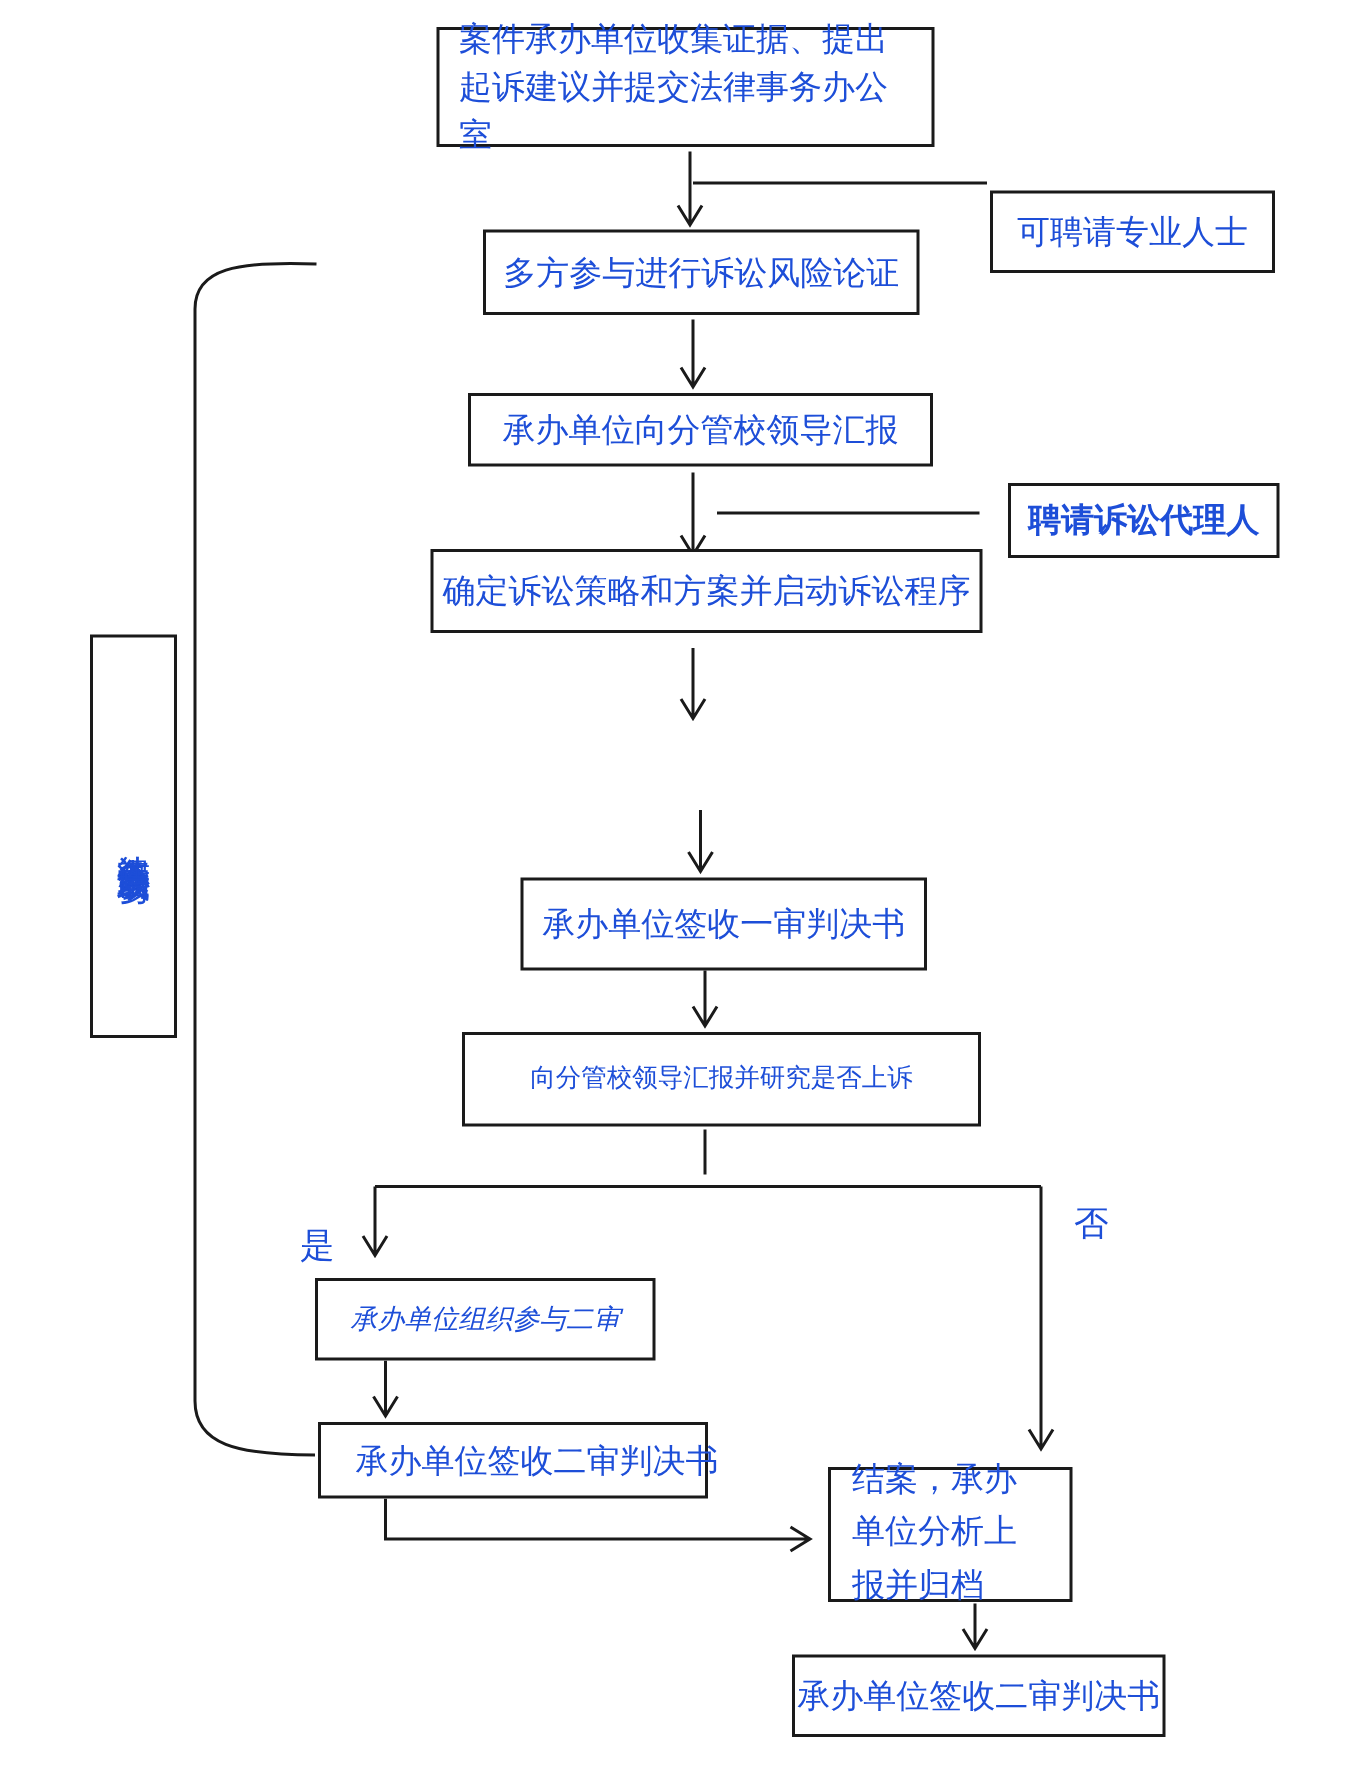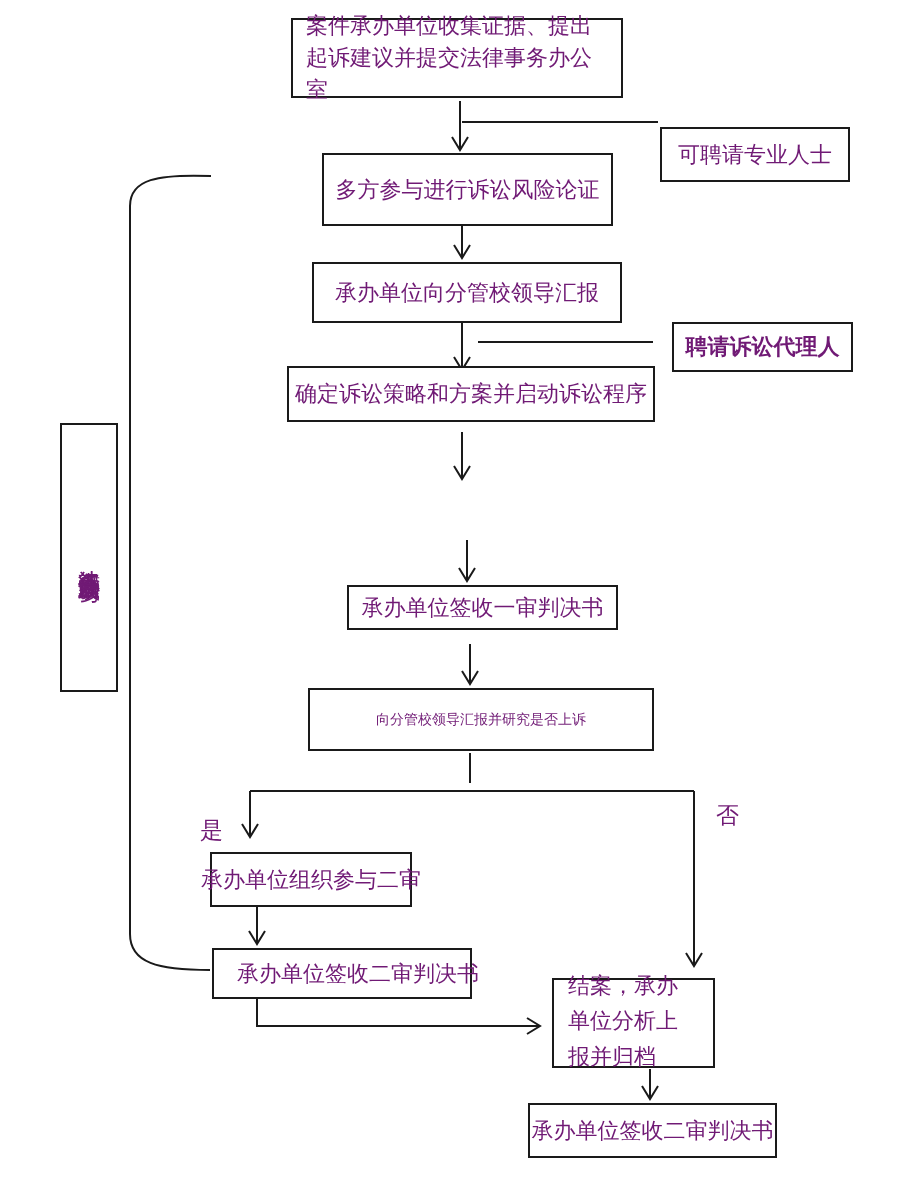--- a/index.html
+++ b/index.html
@@ -1,21 +1,21 @@
 <!DOCTYPE html>
 <html><head>
 <meta charset="utf-8">
 <style>
   html, body { margin: 0; padding: 0; background: #ffffff; }
   #canvas {
     position: relative;
     width: 908px; height: 1182px;
     background: #ffffff;
     font-family: "Liberation Sans", "DejaVu Sans", sans-serif;
-    color: #701a75;
+    color: #1d4ed8;
     overflow: hidden;
   }
   #wires { position: absolute; left: 0; top: 0; z-index: 0; }
   .box {
     position: absolute;
     box-sizing: border-box;
     border: 2px solid #1a1a1a;
     background: #ffffff;
     display: flex; align-items: center; justify-content: center;
     font-size: 22px; line-height: 1.45;
@@ -78,54 +78,54 @@
   </svg>
 
   <div class="box wrap" style="left:291px; top:18px; width:332px; height:80px; padding:0 13px;">
     <span>案件承办单位收集证据、提出起诉建议并提交法律事务办公室</span>
   </div>
 
   <div class="box" style="left:660px; top:95px; width:190px; height:55px;margin-top:32px;">
     <span>可聘请专业人士</span>
   </div>
 
-  <div class="box" style="left:322px; top:153px; width:291px; height:73px;">
+  <div class="box" style="left:322px; top:153px; width:291px; height:57px;">
     <span>多方参与进行诉讼风险论证</span>
   </div>
 
-  <div class="box" style="left:312px; top:262px; width:310px; height:61px;">
+  <div class="box" style="left:312px; top:262px; width:310px; height:49px;">
     <span>承办单位向分管校领导汇报</span>
   </div>
 
   <div class="box" style="left:672px; top:322px; width:181px; height:50px;font-weight:bold;">
     <span>聘请诉讼代理人</span>
   </div>
 
   <div class="box" style="left:287px; top:366px; width:368px; height:56px;align-items:center;">
     <span>确定诉讼策略和方案并启动诉讼程序</span>
   </div>
 
 
-  <div class="box" style="left:347px; top:585px; width:271px; height:45px;">
+  <div class="box" style="left:347px; top:585px; width:271px; height:62px;">
     <span>承办单位签收一审判决书</span>
   </div>
 
-  <div class="box" style="left:308px; top:688px; width:346px; height:63px; font-size:14px;">
+  <div class="box" style="left:308px; top:688px; width:346px; height:63px; font-size:17px;">
     <span>向分管校领导汇报并研究是否上诉</span>
   </div>
 
   <div class="branch-label" style="left:200px; top:815px;">
     <span>是</span>
   </div>
 
   <div class="branch-label" style="left:716px; top:800px;">
     <span>否</span>
   </div>
 
-  <div class="box" style="left:210px; top:852px; width:202px; height:55px; font-size:22px;">
+  <div class="box" style="left:210px; top:852px; width:227px; height:55px; font-size:18px;font-style:italic;">
     <span>承办单位组织参与二审</span>
   </div>
 
   <div class="box" style="left:212px; top:948px; width:260px; height:51px;padding-left:32px;">
     <span>承办单位签收二审判决书</span>
   </div>
 
   <div class="box wrap" style="left:552px; top:978px; width:163px; height:90px; padding:0 14px; line-height:1.6;font-family:Liberation Mono, monospace;">
     <span>结案，承办单位分析上报并归档</span>
   </div>

